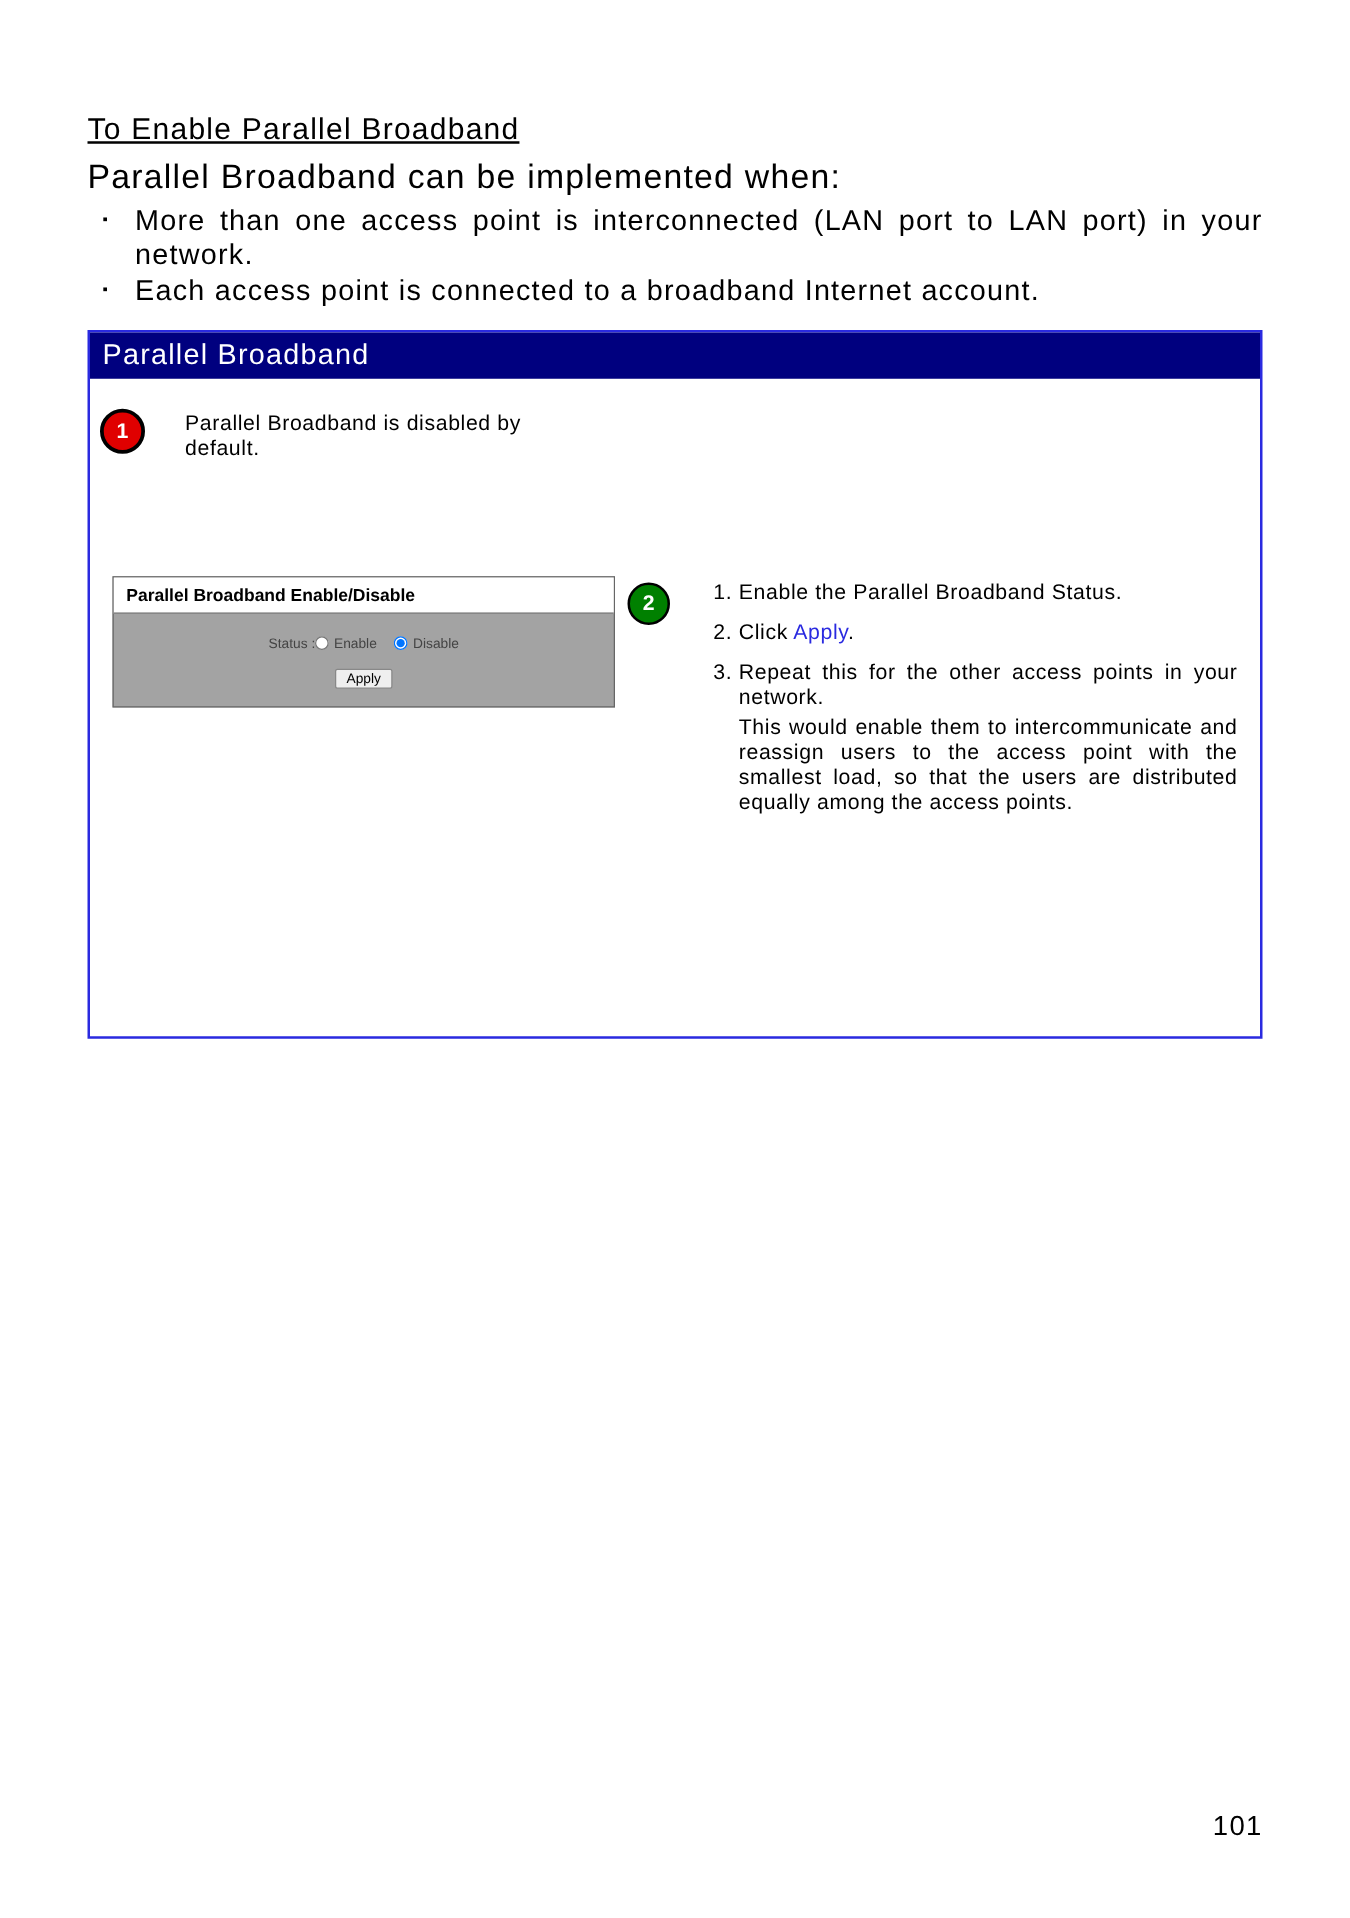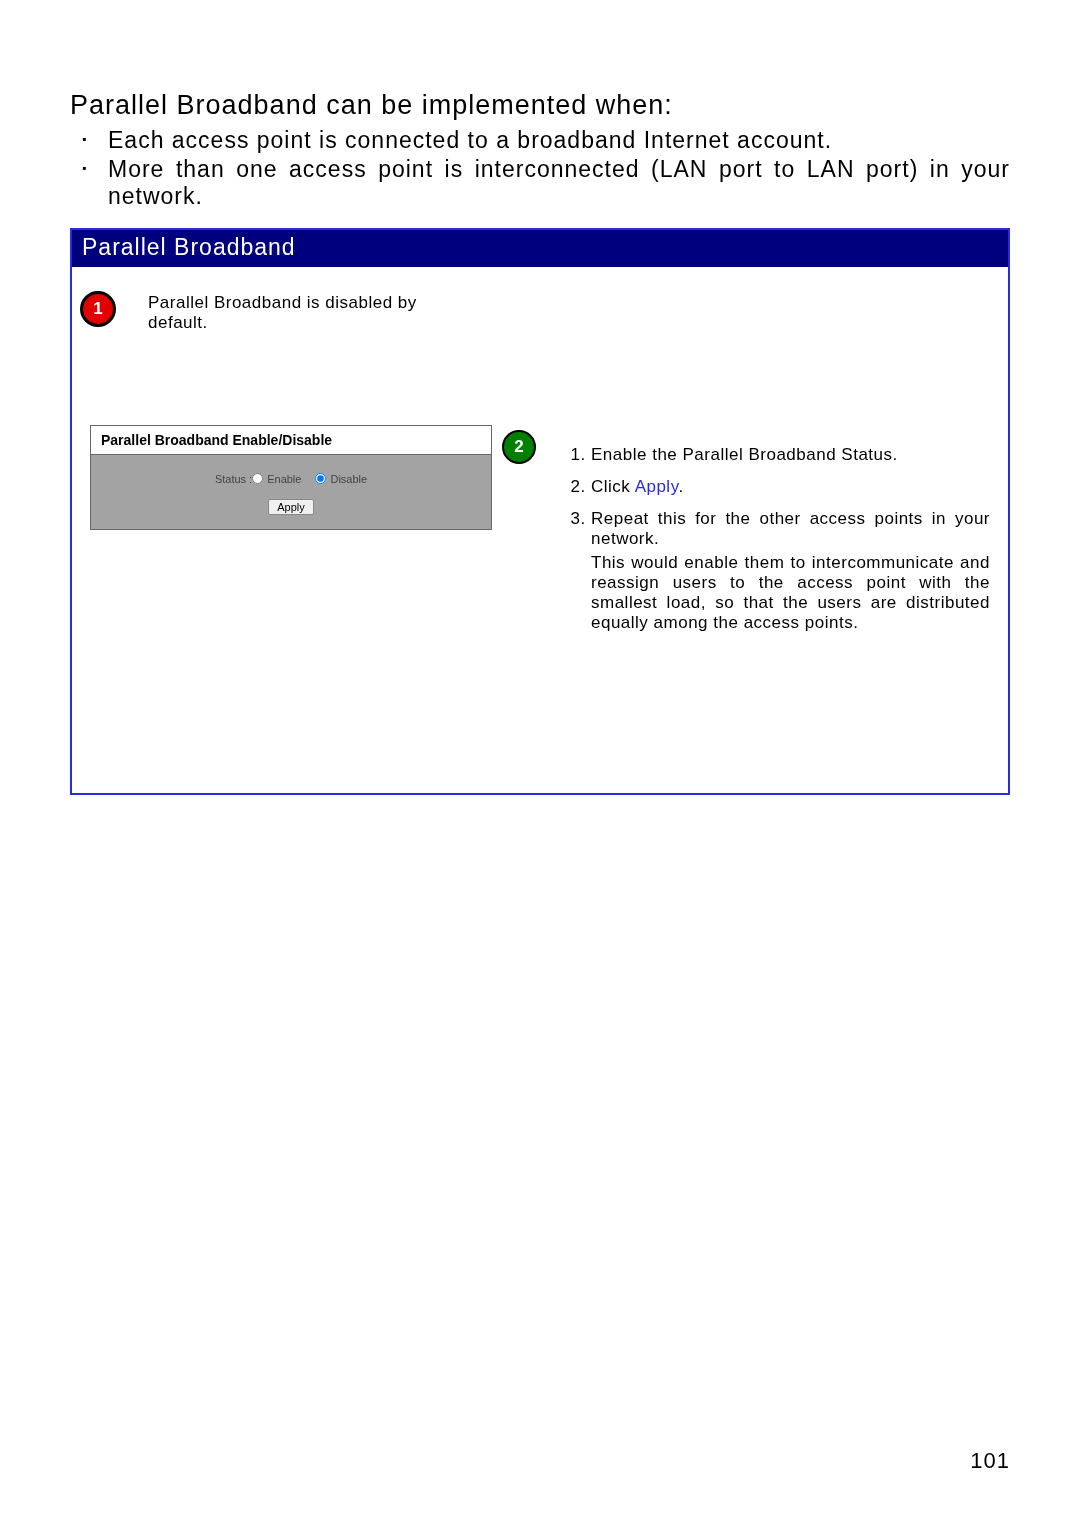--- a/index.html
+++ b/index.html
@@ -21,36 +21,37 @@
   .blue{color:#2a2ae0}
   .green{color:#008000}
   .panel{position:absolute;left:18px;top:158px;width:400px;border:1px solid #666;background:#a3a3a3;font-family:Verdana,Arial,sans-serif}
   .panel-title{background:#fff;border-bottom:1px solid #666;font-weight:bold;font-size:14px;padding:6px 10px;color:#000}
   .panel-body{padding:18px 10px 14px 10px;text-align:center;font-size:11px;color:#444}
   .status-row{display:flex;align-items:center;justify-content:center;margin-bottom:14px}
   .radio-group{display:flex;align-items:center;gap:14px}
   .radio-group label{display:flex;gap:4px;font-size:11px;color:#444}
   input[type=radio]{margin:0;width:11px;height:11px}
   .apply-btn{font-size:11px;padding:1px 8px;background:#efefef;border:1px solid #888;border-radius:2px;cursor:pointer}
-  .step2{position:absolute;left:475px;top:178px;right:18px;font-size:17px;letter-spacing:0.5px}
+  .step2{position:absolute;left:475px;top:161px;right:18px;font-size:17px;letter-spacing:0.5px}
   .step2 ol{margin:0;padding-left:44px}
   .step2 li{margin-bottom:12px}
   .step2 li.j{text-align:justify}
   .step2 .sub{margin-top:4px;text-align:justify}
   .pagenum{position:absolute;right:70px;bottom:60px;font-size:22px;letter-spacing:1px}
 </style>
 </head>
 <body>
 
 <div class="page">
 
+  <div class="section-title">To Enable Parallel Broadband</div>
   <p class="lead">Parallel Broadband can be implemented when:</p>
   <ul class="req">
+    <li>More than one access point is interconnected (LAN port to LAN port) in your network.</li>
     <li>Each access point is connected to a broadband Internet account.</li>
-    <li>More than one access point is interconnected (LAN port to LAN port) in your network.</li>
   </ul>
 
   <div class="box">
     <div class="box-header">Parallel Broadband</div>
     <div class="box-body">
 
       <span class="badge badge-red">1</span>
       <div class="step1-text">
         <p class="p2">Parallel Broadband is disabled by default.</p>
       </div>

